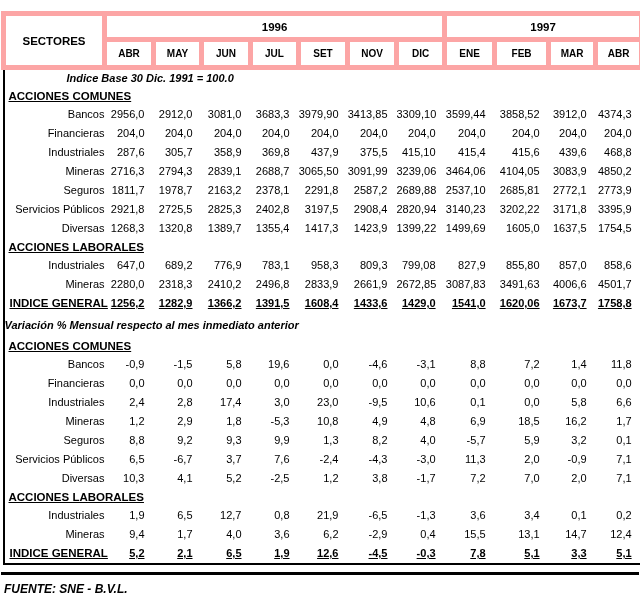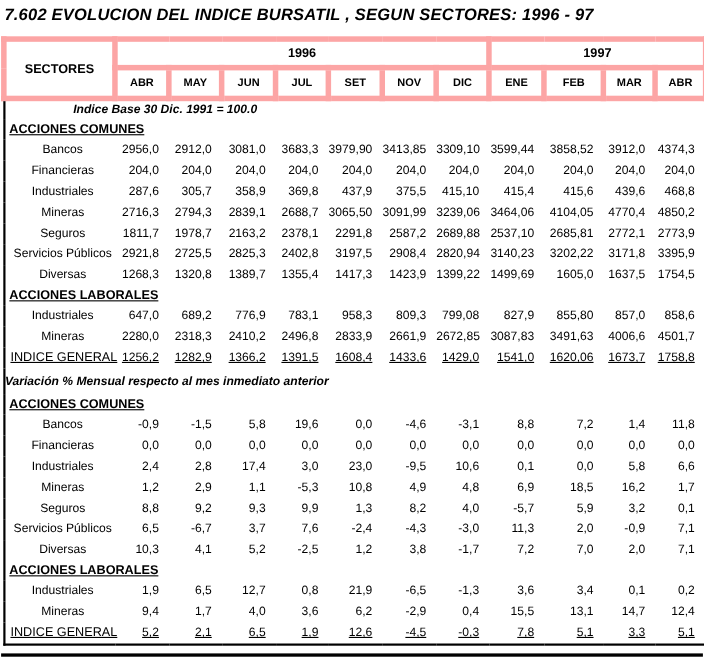--- a/index.html
+++ b/index.html
@@ -6,37 +6,36 @@
   body { width:640px; height:604px; font-family:"Liberation Sans", sans-serif; color:#000; }
   .page { position:relative; width:640px; height:604px; background:#fff; overflow:hidden; }
   .title { font-weight:bold; font-style:italic; font-size:15px; letter-spacing:0.2px; padding:5px 0 0 4px; white-space:nowrap; }
   table.main { border-collapse:collapse; table-layout:fixed; width:638px; margin:11px 1px 0 1px; border:2px solid #000; }
   thead th { border:5px solid #fca5a5; font-weight:bold; text-align:center; padding:0; }
   thead tr.years th { height:21px; font-size:11.5px; }
   thead tr.months th { height:23px; font-size:10px; }
   th.sectores { vertical-align:bottom; padding-bottom:18px; font-size:11.5px;margin-top:20px; }
   tbody td { border:none; font-size:11px; padding:0; line-height:13px; vertical-align:middle; }
   tbody tr.datarow td, tbody tr.total td { height:19px; }
-  td.label { text-align:center; padding-left:5px; white-space:nowrap; }
+  td.label { text-align:right; padding-left:5px; white-space:nowrap; }
   td.val { text-align:right; padding-right:9px; white-space:nowrap; }
   tr.section td { font-weight:bold; text-decoration:underline; font-size:11.5px; height:18px; text-align:left; padding-left:4px; }
   tr.subtitle td { font-weight:bold; font-style:italic; font-size:11px; text-align:left; }
   tr.sub1 td { height:17px; }
   tr.sub2 td { height:24px; }
   tr.sub1 td { padding-left:62px; }
-  tr.total td { font-weight:normal; text-decoration:underline; }
+  tr.total td { font-weight:bold; text-decoration:underline; }
   tr.total td.label { font-size:11.5px; }
   .bottom-rule { border:none; border-top:3px solid #000; margin:7px 1px 0 1px; }
   .footer { font-weight:bold; font-style:italic; font-size:12px; margin:7px 0 0 4px; }
 </style>
 </head>
 <body>
 
 <div class="page">
-  <div class="title">7.602  EVOLUCION DEL INDICE BURSATIL , SEGUN SECTORES: 1996 - 97</div>
 
   <table class="main">
     <colgroup>
       <col style="width:101px">
       <col style="width:49px">
         <col style="width:48px">
         <col style="width:49px">
         <col style="width:48px">
       <col style="width:49px">
         <col style="width:49px">
@@ -119,21 +118,21 @@
           <td class="label">Mineras</td>
           <td class="val">2716,3</td>
           <td class="val">2794,3</td>
           <td class="val">2839,1</td>
           <td class="val">2688,7</td>
           <td class="val">3065,50</td>
           <td class="val">3091,99</td>
           <td class="val">3239,06</td>
           <td class="val">3464,06</td>
           <td class="val">4104,05</td>
-          <td class="val">4770,4</td>
+          <td class="val">3083,9</td>
           <td class="val">4850,2</td>
         </tr>
         <tr class="datarow">
           <td class="label">Seguros</td>
           <td class="val">1811,7</td>
           <td class="val">1978,7</td>
           <td class="val">2163,2</td>
           <td class="val">2378,1</td>
           <td class="val">2291,8</td>
           <td class="val">2587,2</td>
@@ -261,21 +260,21 @@
           <td class="val">10,6</td>
           <td class="val">0,1</td>
           <td class="val">0,0</td>
           <td class="val">5,8</td>
           <td class="val">6,6</td>
         </tr>
         <tr class="datarow">
           <td class="label">Mineras</td>
           <td class="val">1,2</td>
           <td class="val">2,9</td>
-          <td class="val">1,1</td>
+          <td class="val">1,8</td>
           <td class="val">-5,3</td>
           <td class="val">10,8</td>
           <td class="val">4,9</td>
           <td class="val">4,8</td>
           <td class="val">6,9</td>
           <td class="val">18,5</td>
           <td class="val">16,2</td>
           <td class="val">1,7</td>
         </tr>
         <tr class="datarow">

